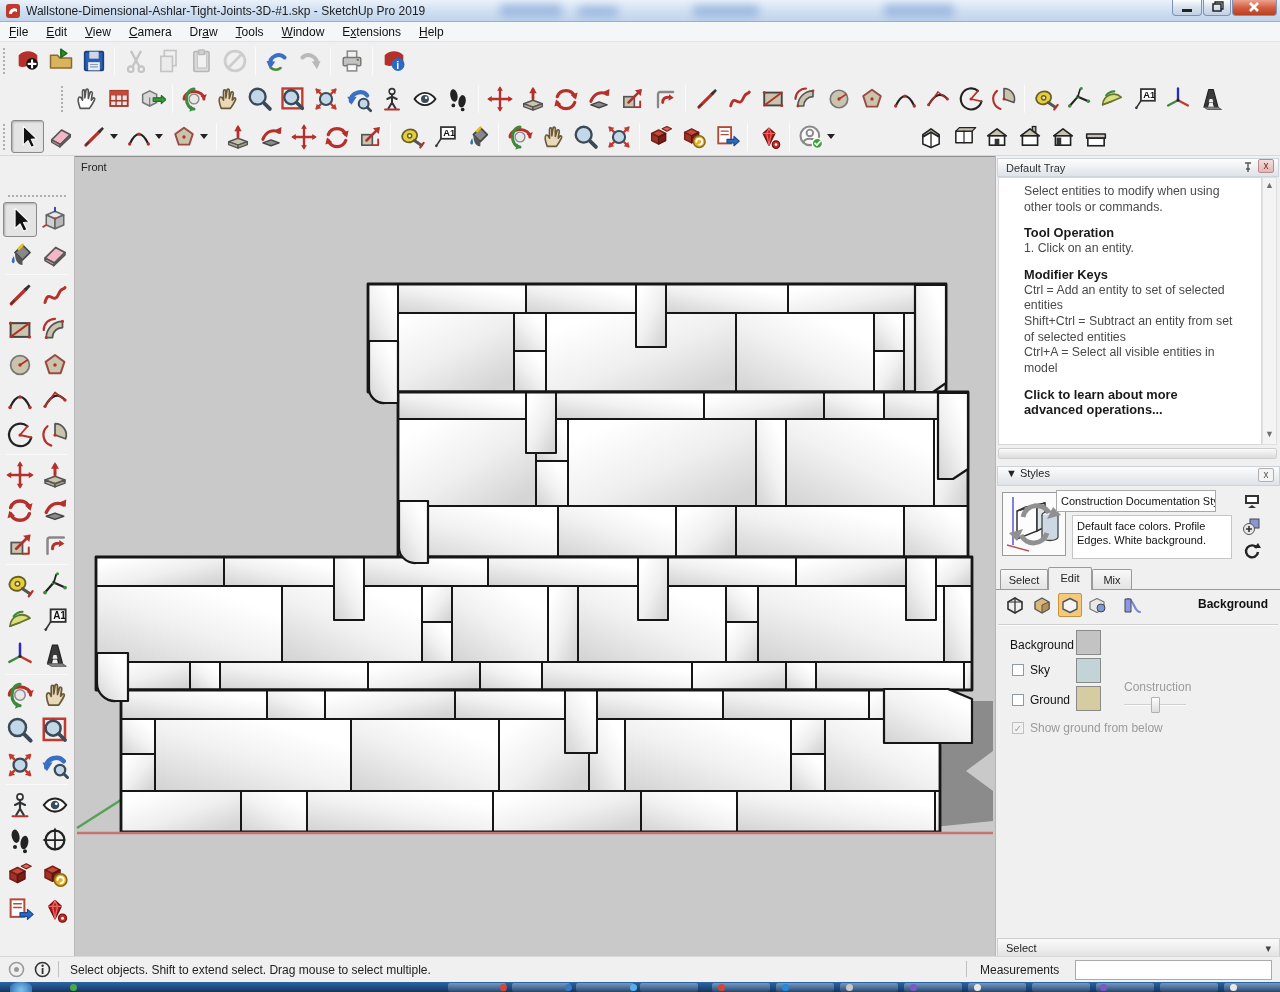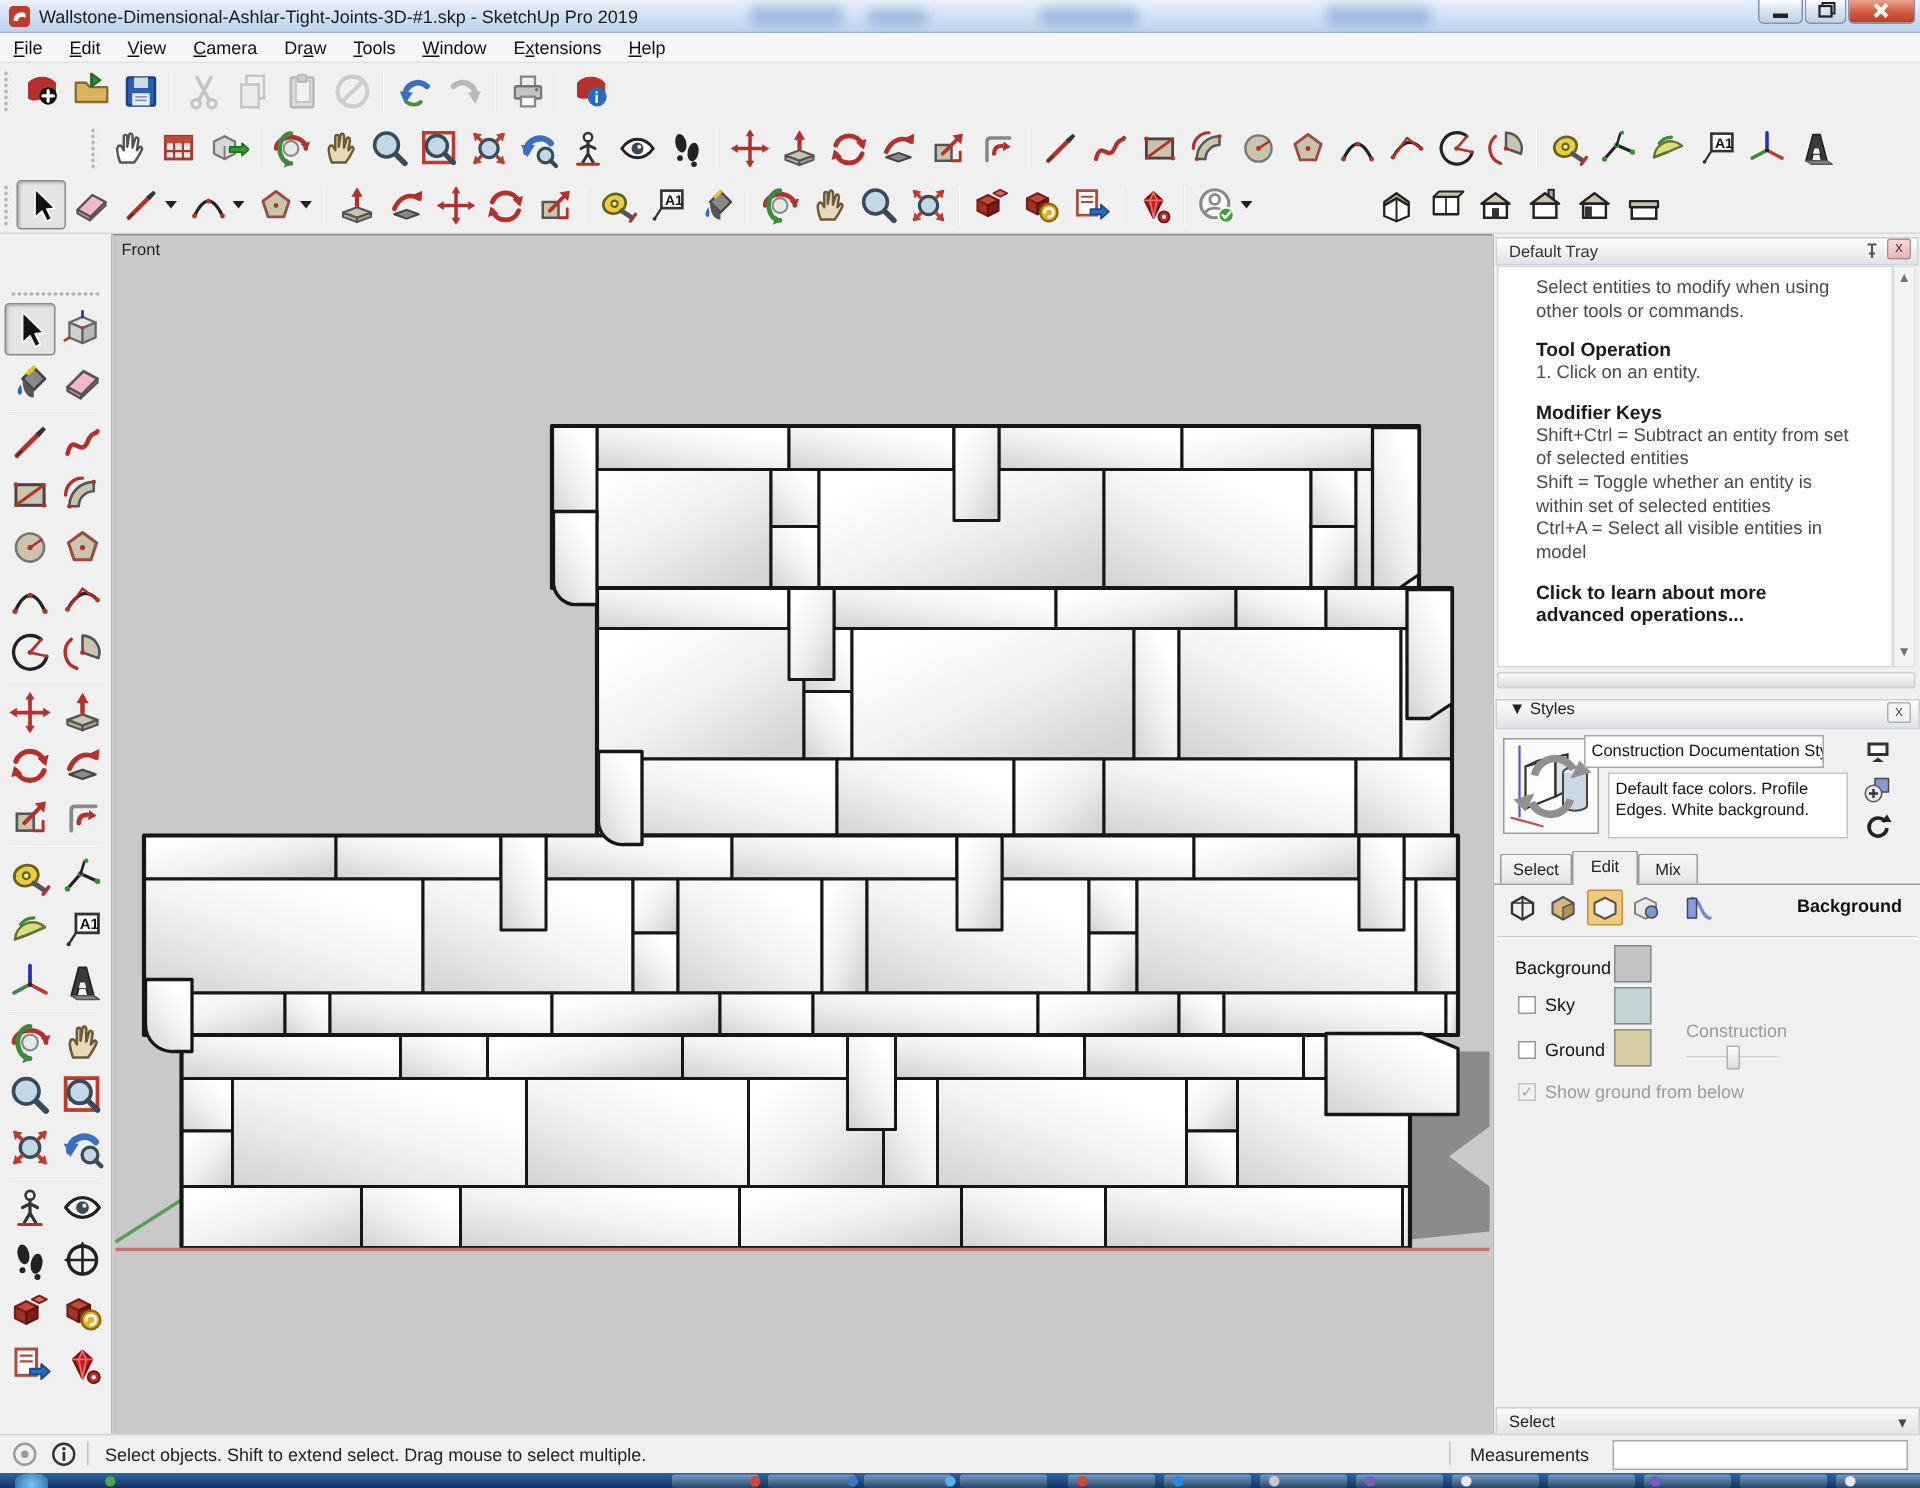--- a/index.html
+++ b/index.html
@@ -1183,22 +1183,22 @@
     </svg>
   <div class="xbtn abs" style="left:262px;top:3px">x</div>
   <div id="instructor">
       <div style="height:6px"></div>
       <div class="para">Select entities to modify when using other tools or commands.</div>
       <div class="gap"></div>
       <div class="para b">Tool Operation</div>
       <div class="para">1. Click on an entity.</div>
       <div class="gap"></div>
       <div class="para b">Modifier Keys</div>
+      <div class="para">Ctrl = Add an entity to set of selected entities</div>
       <div class="para">Shift+Ctrl = Subtract an entity from set of selected entities</div>
-      <div class="para">Shift = Toggle whether an entity is within set of selected entities</div>
       <div class="para">Ctrl+A = Select all visible entities in model</div>
       <div class="gap"></div>
       <div class="para b">Click to learn about more advanced operations...</div>
     </div>
   <div class="vscroll">
     <div class="varrow" style="top:3px">▲</div>
     <div class="varrow" style="top:252px">▼</div>
   </div>
   <div class="splitter"></div>
   <div id="styleshdr">▼ <span>Styles</span></div>

